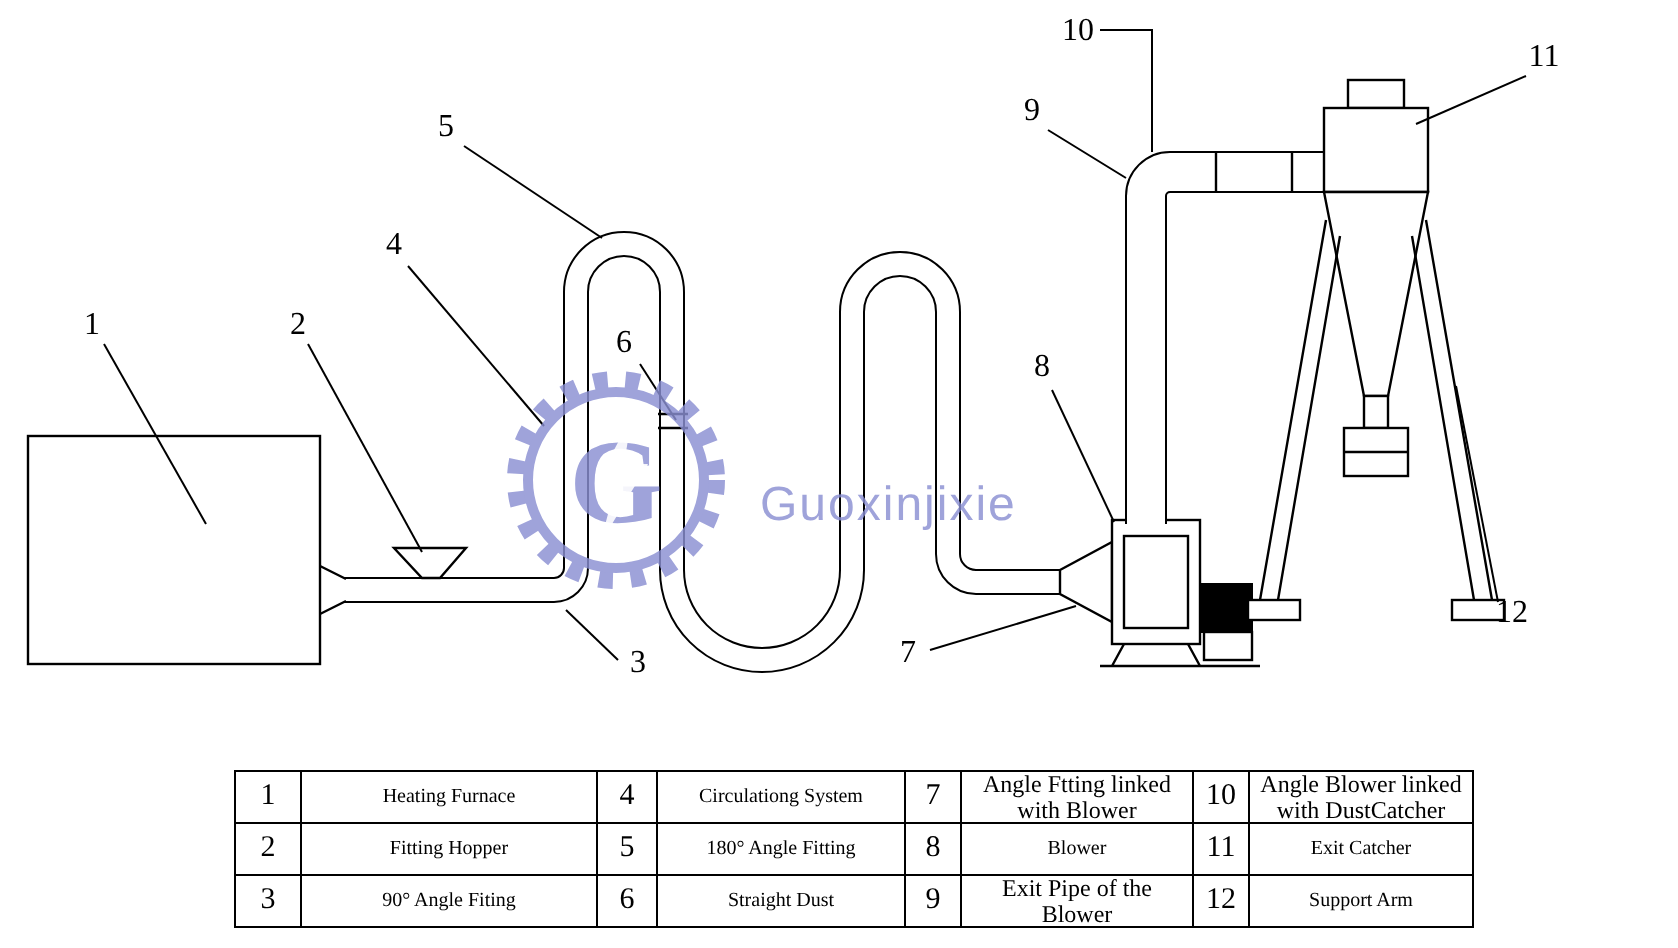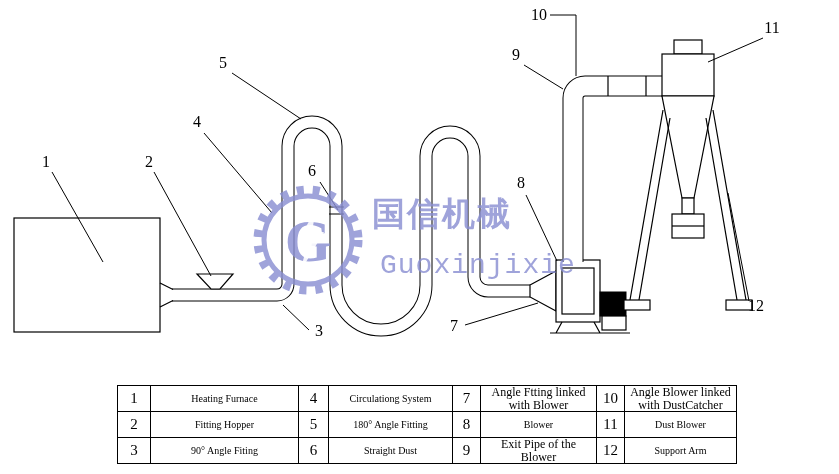--- a/index.html
+++ b/index.html
@@ -19,22 +19,22 @@
   .pipe-inner  { fill:none; stroke:#fff; stroke-width:11; }
   .pipe2-outer { fill:none; stroke:#000; stroke-width:21; }
   .pipe2-inner { fill:none; stroke:#fff; stroke-width:19; }
 
   
   .watermark { position:absolute; left:250px; top:182px; width:270px; height:120px;
                opacity:.82; pointer-events:none; }
   .wm-zh { position:absolute; left:122px; top:10px; font-size:33px; font-weight:bold;
            letter-spacing:2px; color:var(--wm,#8a8fd2); white-space:nowrap;
            font-family:"Liberation Sans", sans-serif; }
-  .wm-py { position:absolute; left:130px; top:68px; font-size:28px;
-           color:var(--wm,#8a8fd2); font-family:Liberation Mono, monospace;
+  .wm-py { position:absolute; left:130px; top:57px; font-size:24px;
+           color:var(--wm,#8a8fd2); font-family:Liberation Sans, sans-serif;
            letter-spacing:1px; white-space:nowrap; }
 
   
   .legend-table { position:absolute; left:117px; top:385px; width:619px;
                   border-collapse:collapse; table-layout:fixed;
                   font-family:"Liberation Serif", serif; }
   .legend-table td { border:1px solid #000; text-align:center; vertical-align:middle;
                      height:25px; padding:0 2px; font-size:10px; color:#000;
                      overflow:hidden; }
   .legend-table td.num { font-size:15px; }
@@ -123,21 +123,20 @@
     </svg>
 
   
   <div class="watermark">
     <svg width="116" height="116" viewBox="0 0 116 116" style="position:absolute;left:0;top:0;">
       <circle cx="58" cy="58" r="50" fill="none" stroke="var(--wm,#8a8fd2)" stroke-width="9" stroke-dasharray="7 9"></circle>
       <circle cx="58" cy="58" r="44" fill="none" stroke="var(--wm,#8a8fd2)" stroke-width="5"></circle>
       <text x="58" y="79" text-anchor="middle" font-family="Liberation Serif, serif" font-weight="bold" font-size="60" fill="var(--wm,#8a8fd2)">G</text>
       <polygon points="66,26 48,60 58,60 50,90 74,50 62,50" fill="#fff" opacity="0.9"></polygon>
     </svg>
-    <div class="wm-zh">国信机械</div>
     <div class="wm-py">Guoxinjixie</div>
   </div>
 
   
   <table class="legend-table">
     <colgroup>
       <col style="width:33px">
         <col style="width:148px">
       <col style="width:30px">
         <col style="width:124px">
@@ -158,21 +157,21 @@
           <td class="label small">Angle Blower linked with DustCatcher</td>
         </tr>
         <tr>
           <td class="num">2</td>
           <td class="label">Fitting Hopper</td>
           <td class="num">5</td>
           <td class="label">180° Angle Fitting</td>
           <td class="num">8</td>
           <td class="label">Blower</td>
           <td class="num">11</td>
-          <td class="label">Dust Blower</td>
+          <td class="label">Exit Catcher</td>
         </tr>
         <tr>
           <td class="num">3</td>
           <td class="label">90° Angle Fiting</td>
           <td class="num">6</td>
           <td class="label">Straight Dust</td>
           <td class="num">9</td>
           <td class="label small">Exit Pipe of the Blower</td>
           <td class="num">12</td>
           <td class="label">Support Arm</td>

